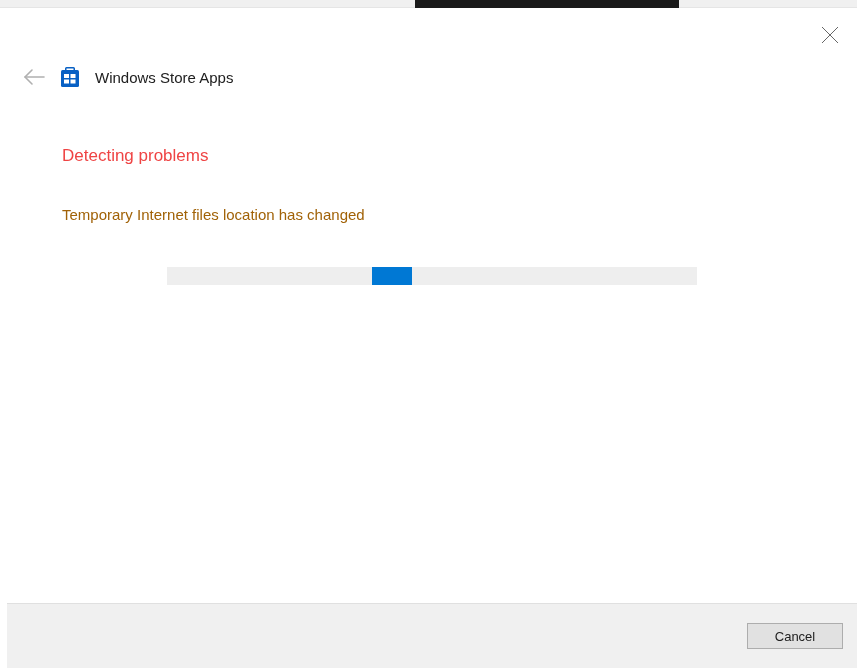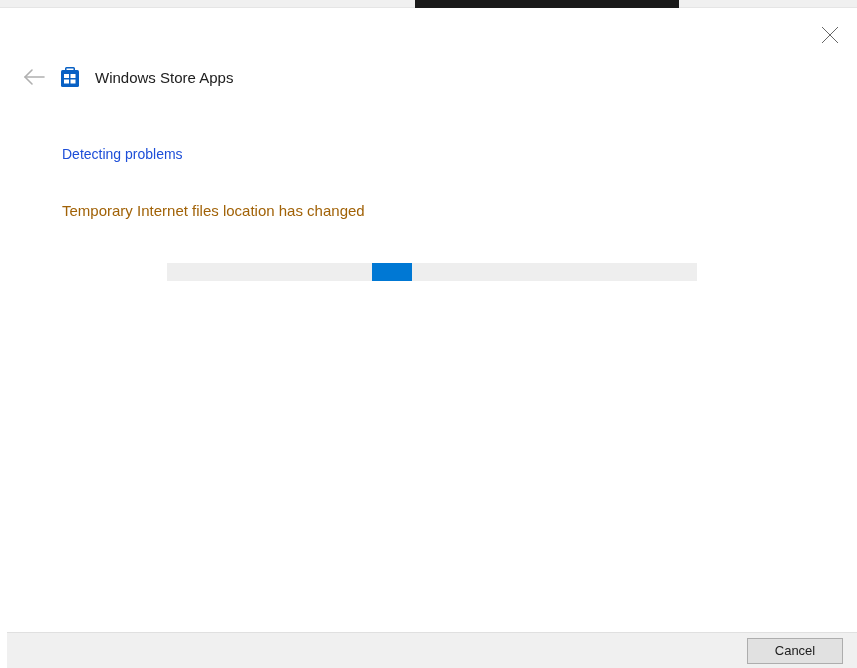--- a/index.html
+++ b/index.html
@@ -82,22 +82,22 @@
     .app-title {
       font-size: 15px;
       color: #202020;
       font-weight: 400;
     }
     .content {
       padding: 58px 55px 0 55px;
       flex: 1;
     }
     .heading {
-      font-size: 14px;
-      color: #1d4ed8;
+      font-size: 17px;
+      color: #ef4444;
       font-weight: 400;
       margin-bottom: 40px;
     }
     .status-text {
       font-size: 15px;
       color: #a16207;
       font-weight: 400;
       margin-bottom: 44px;
     }
     .progress-wrap {
@@ -112,21 +112,21 @@
       position: absolute;
       top: 0;
       height: 100%;
       width: 40px;
       background: #0078d4;
       left: 205px;
     }
     .footer {
       background: #f0f0f0;
       border-top: 1px solid #e0e0e0;
-      height: 36px;
+      height: 65px;
       display: flex;
       align-items: center;
       justify-content: flex-end;
       padding-right: 14px;
     }
     .cancel-btn {
       width: 96px;
       height: 26px;
       background: #e1e1e1;
       border: 1px solid #adadad;

